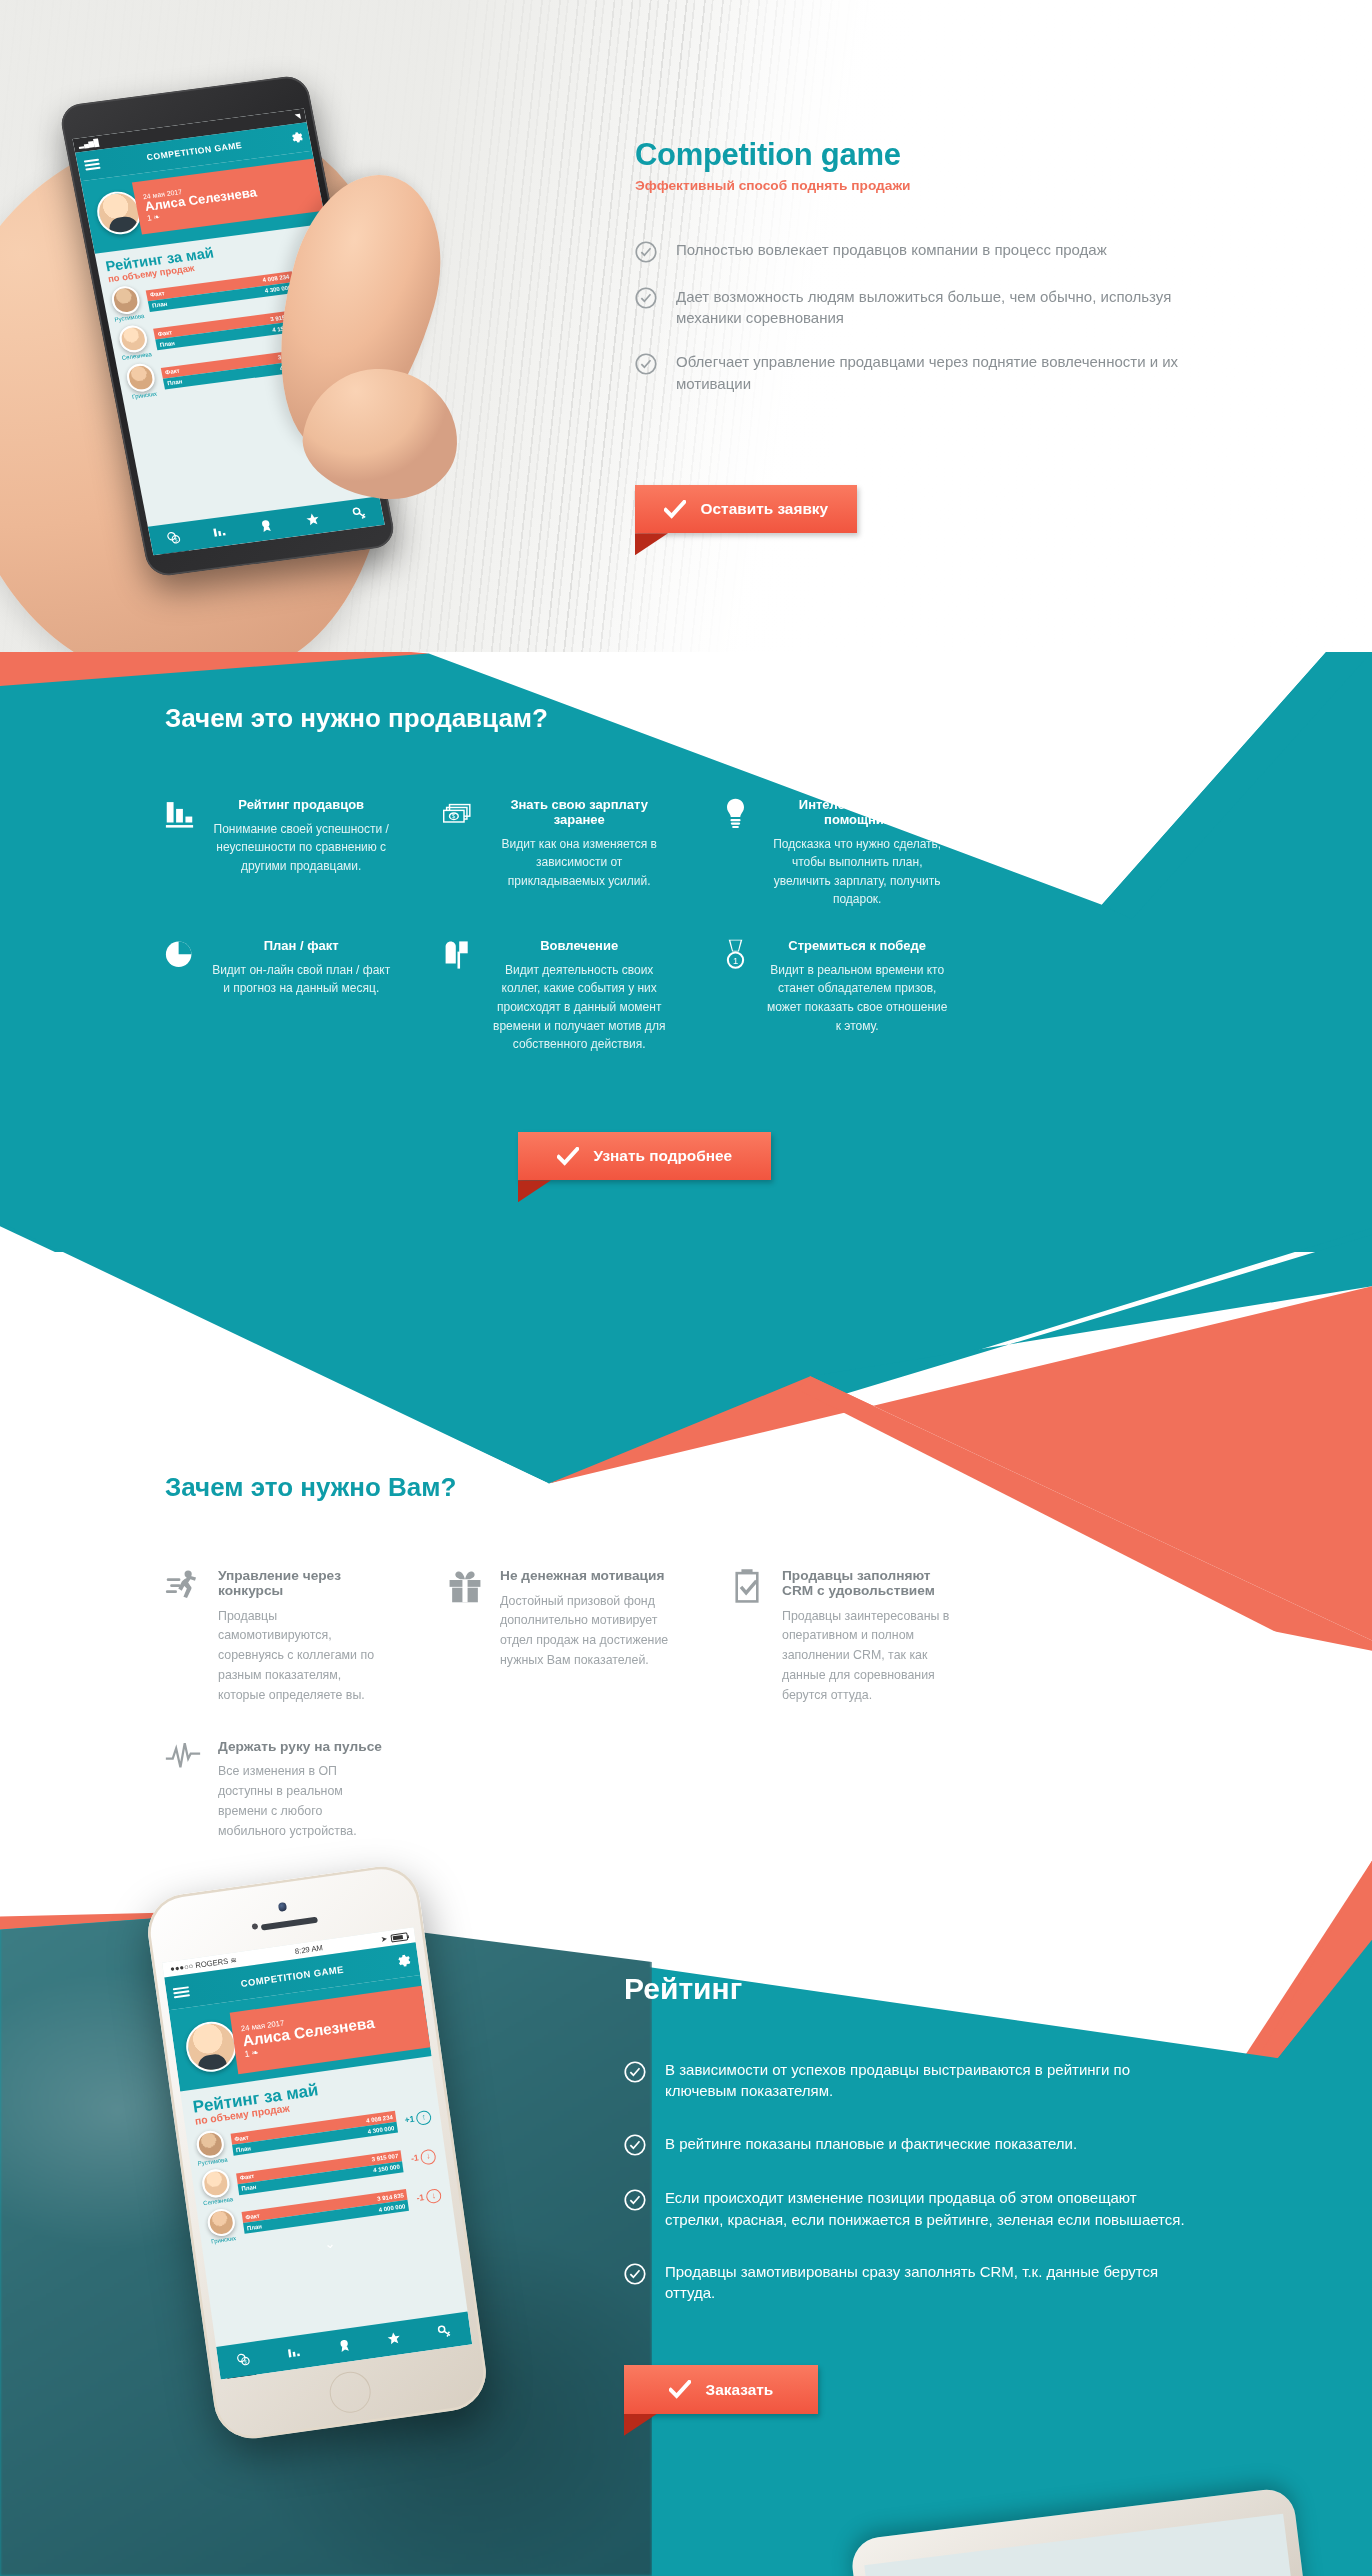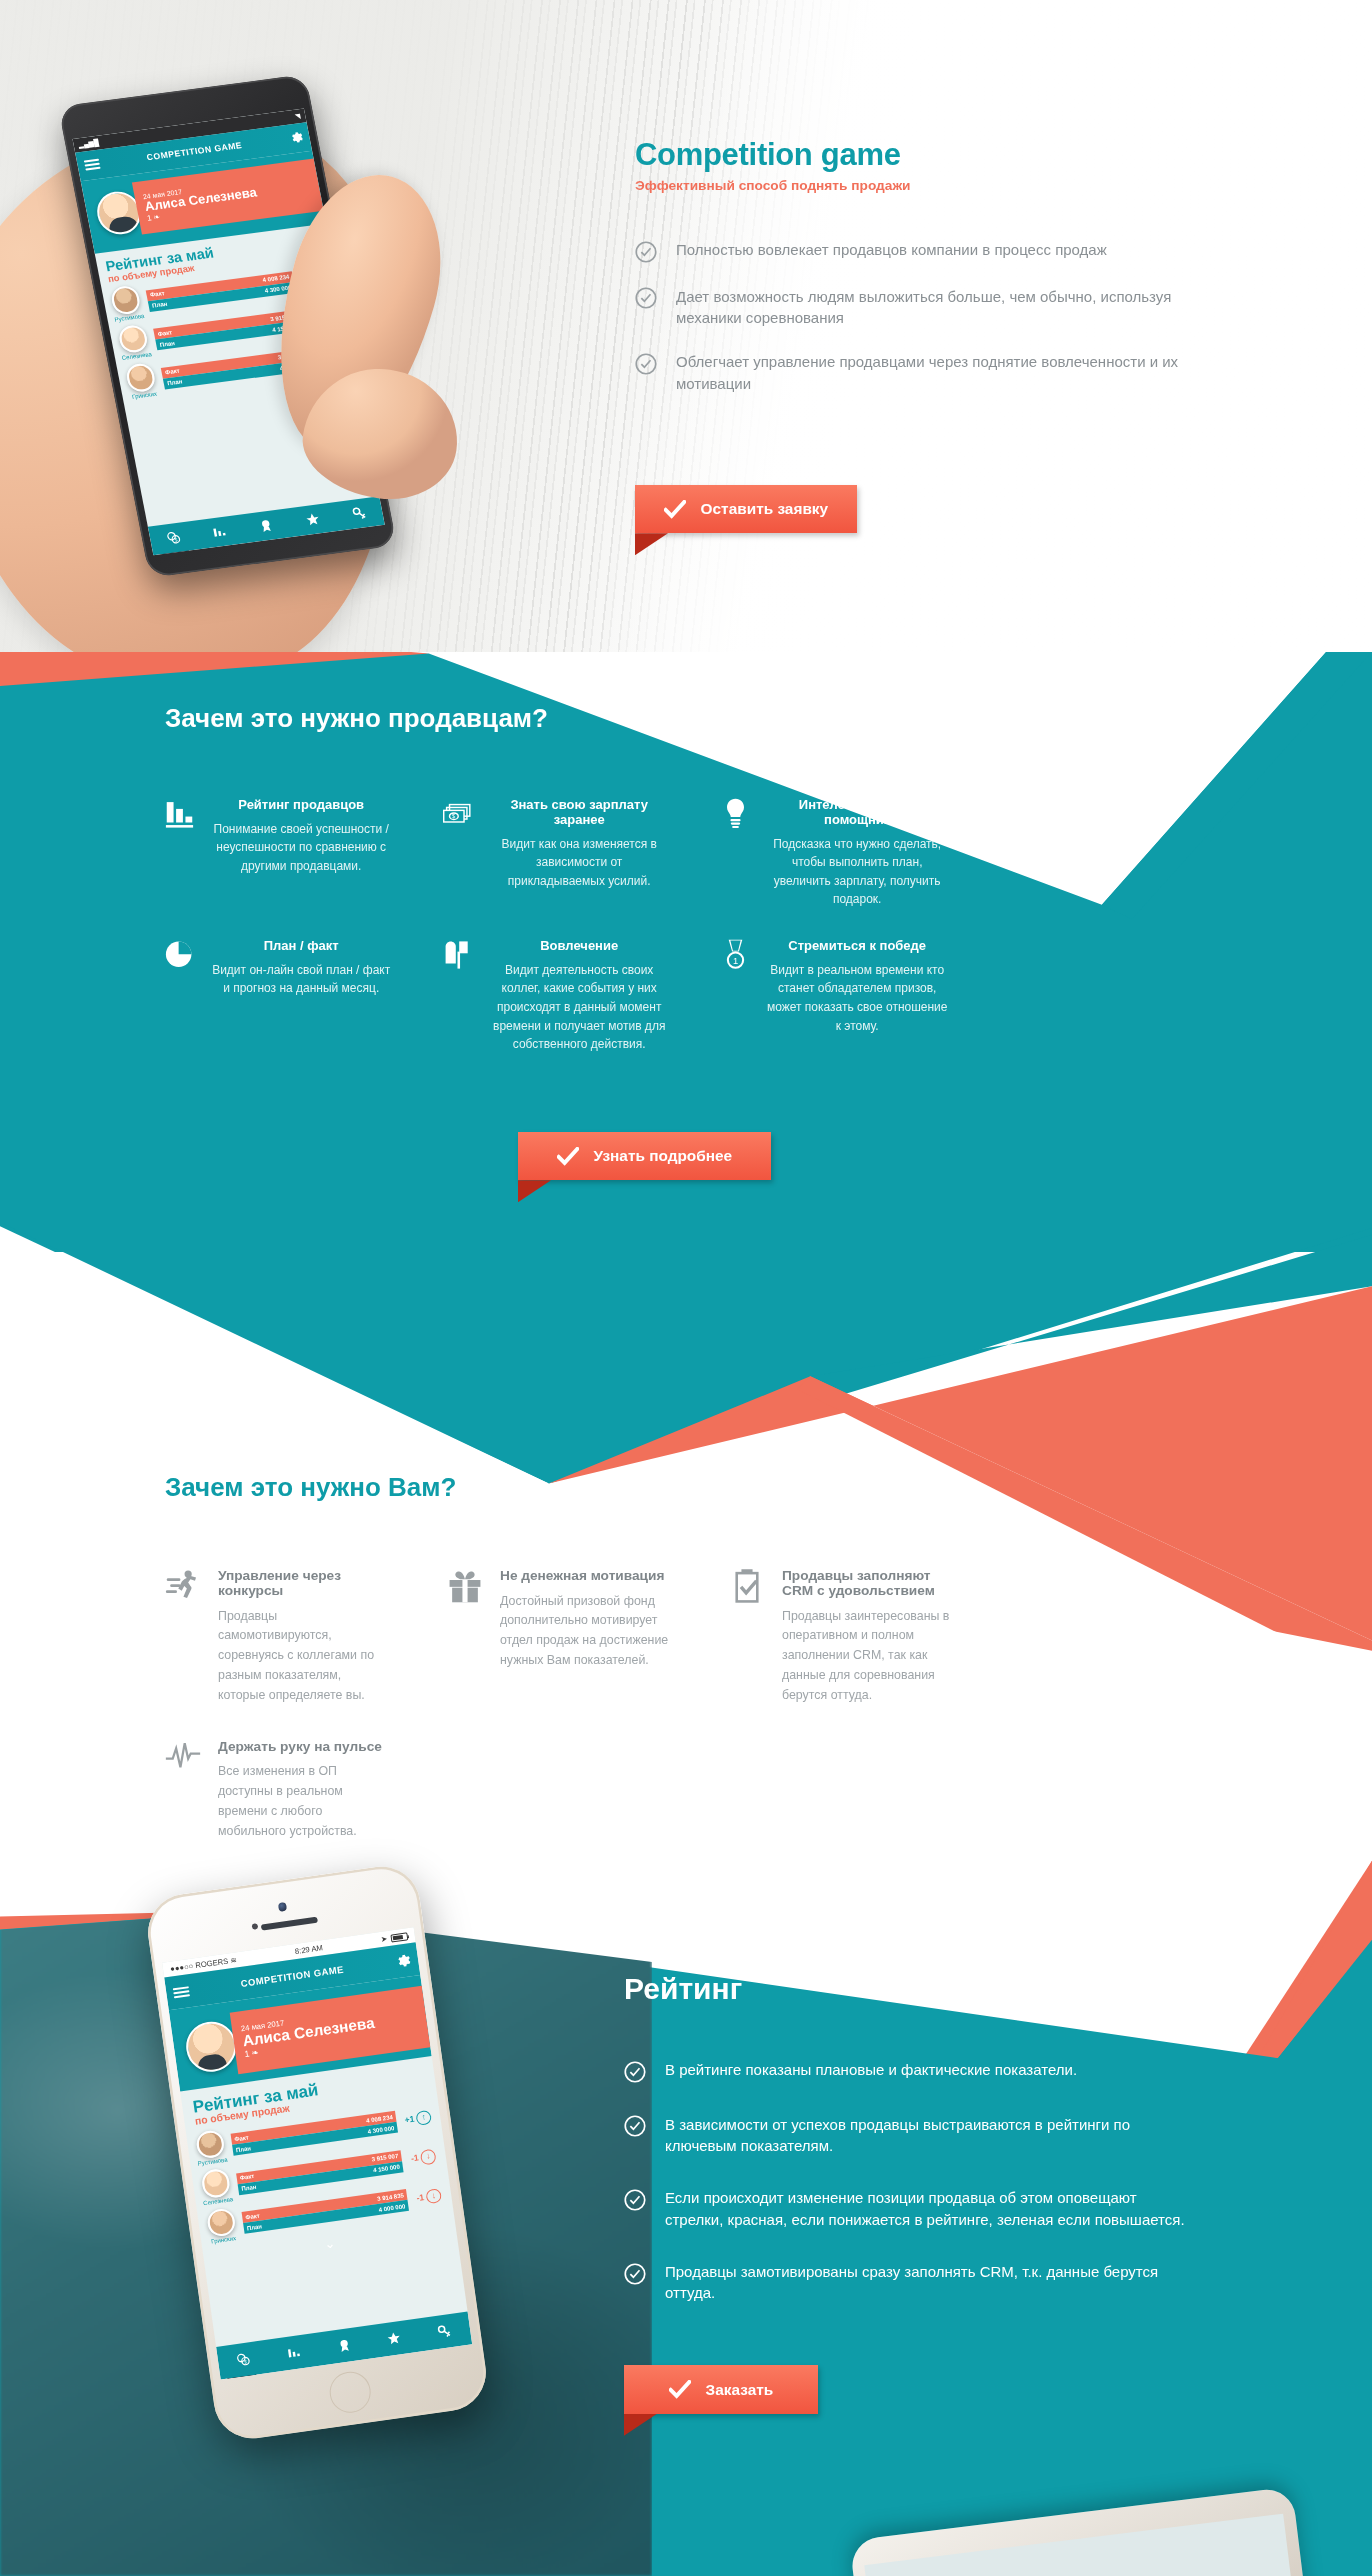--- a/index.html
+++ b/index.html
@@ -564,28 +564,28 @@
 
   <div class="abs" style="left:0;top:1972px;width:1372px;">
     <h2 class="rt-head" style="margin-left:624px;">Рейтинг</h2>
 
     <div class="rt-list" style="margin:53px 0 0 624px;width:600px;">
       <div class="hero-item" style="margin-bottom:31px;">
         <svg class="check-ring" viewBox="0 0 26 26">
           <circle cx="13" cy="13" r="11.5" fill="none" stroke="#ffffff" stroke-width="2"></circle>
           <path d="M7.5 13.2l3.6 3.6 7.2-8.2" fill="none" stroke="#ffffff" stroke-width="2"></path>
         </svg>
-        <p>В рейтинге показаны плановые и фактические показатели.</p>
+        <p>В зависимости от успехов продавцы выстраиваются в рейтинги по ключевым показателям.</p>
       </div>
       <div class="hero-item" style="margin-bottom:31px;">
         <svg class="check-ring" viewBox="0 0 26 26">
           <circle cx="13" cy="13" r="11.5" fill="none" stroke="#ffffff" stroke-width="2"></circle>
           <path d="M7.5 13.2l3.6 3.6 7.2-8.2" fill="none" stroke="#ffffff" stroke-width="2"></path>
         </svg>
-        <p>В зависимости от успехов продавцы выстраиваются в рейтинги по ключевым показателям.</p>
+        <p>В рейтинге показаны плановые и фактические показатели.</p>
       </div>
       <div class="hero-item" style="margin-bottom:31px;">
         <svg class="check-ring" viewBox="0 0 26 26">
           <circle cx="13" cy="13" r="11.5" fill="none" stroke="#ffffff" stroke-width="2"></circle>
           <path d="M7.5 13.2l3.6 3.6 7.2-8.2" fill="none" stroke="#ffffff" stroke-width="2"></path>
         </svg>
         <p>Если происходит изменение позиции продавца об этом оповещают стрелки, красная, если понижается в рейтинге, зеленая если повышается.</p>
       </div>
       <div class="hero-item">
         <svg class="check-ring" viewBox="0 0 26 26">

